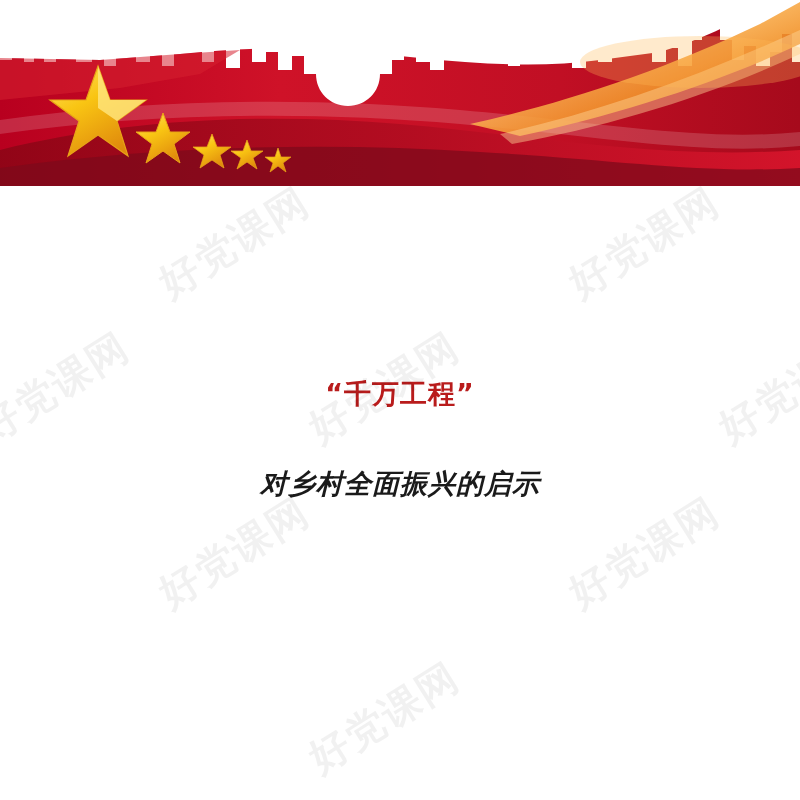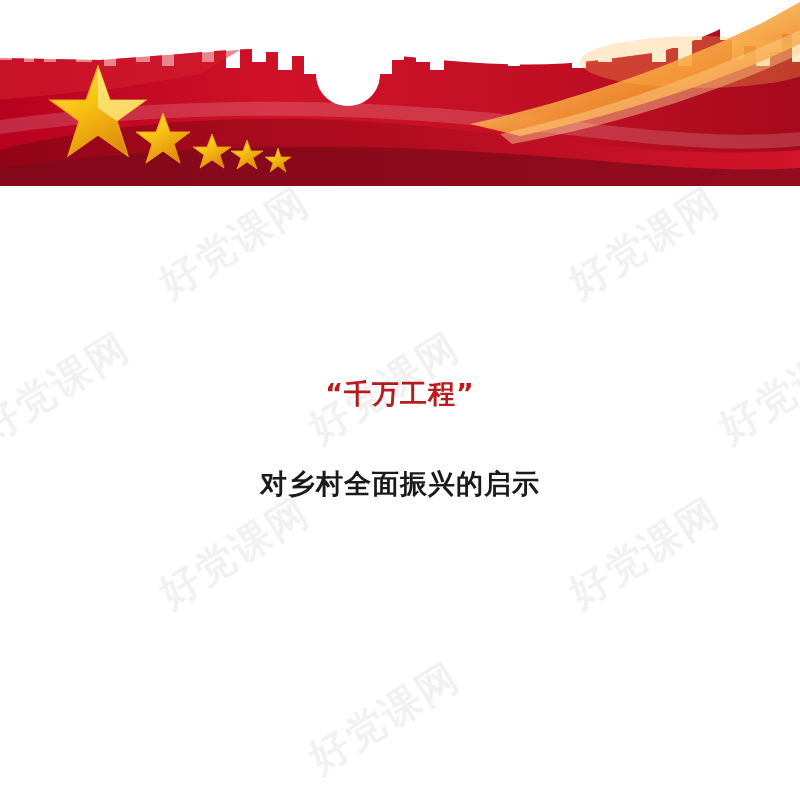--- a/index.html
+++ b/index.html
@@ -52,20 +52,21 @@
     line-height: 1.4;
   }
   .doc-title-sub {
     font-family: "DejaVu Sans", "Liberation Sans", sans-serif;
     font-size: 27px;
     font-weight: bold;
     color: #1a1a1a;
     letter-spacing: 1px;
     line-height: 1.4;
     margin-top: 52px;
+    font-style: italic;
   }
 
   .body-block {
     margin-top: 95px;
   }
   .body-para {
     font-family: "DejaVu Sans", "Liberation Sans", sans-serif;
     font-size: 18.5px;
     color: #111111;
     line-height: 2.25;

